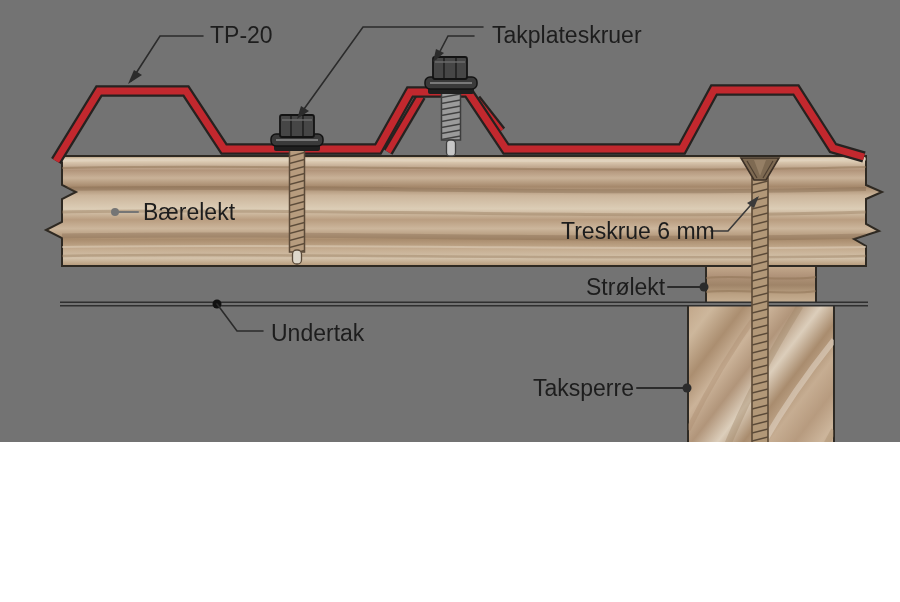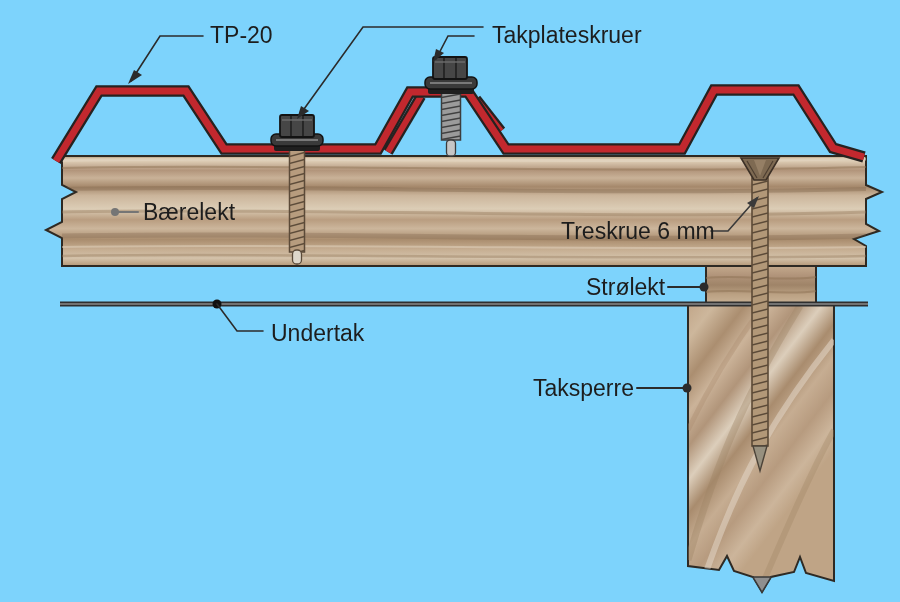--- a/index.html
+++ b/index.html
@@ -1,16 +1,16 @@
 <!DOCTYPE html>
 <html><head>
 <meta charset="utf-8">
 <style>
   html,body{margin:0;padding:0;background:#ffffff;}
-  .stage{position:relative;width:900px;height:602px;background:#7dd3fc;overflow:hidden;}
+  .stage{position:relative;width:900px;height:442px;background:#737373;overflow:hidden;}
   svg{display:block;}
   .lbl{
     font-family:"Liberation Sans", sans-serif;
     font-size:23px;
     fill:#1d1d1d;
   }
 </style>
 </head>
 <body>
 

